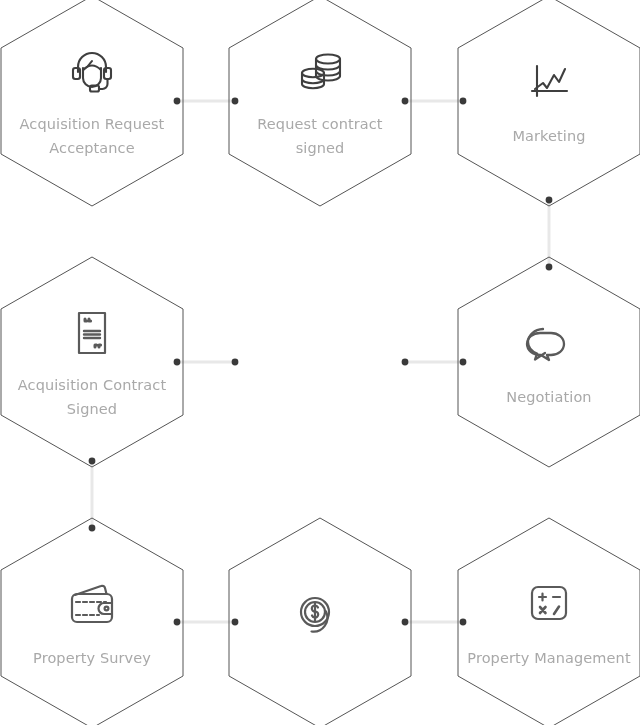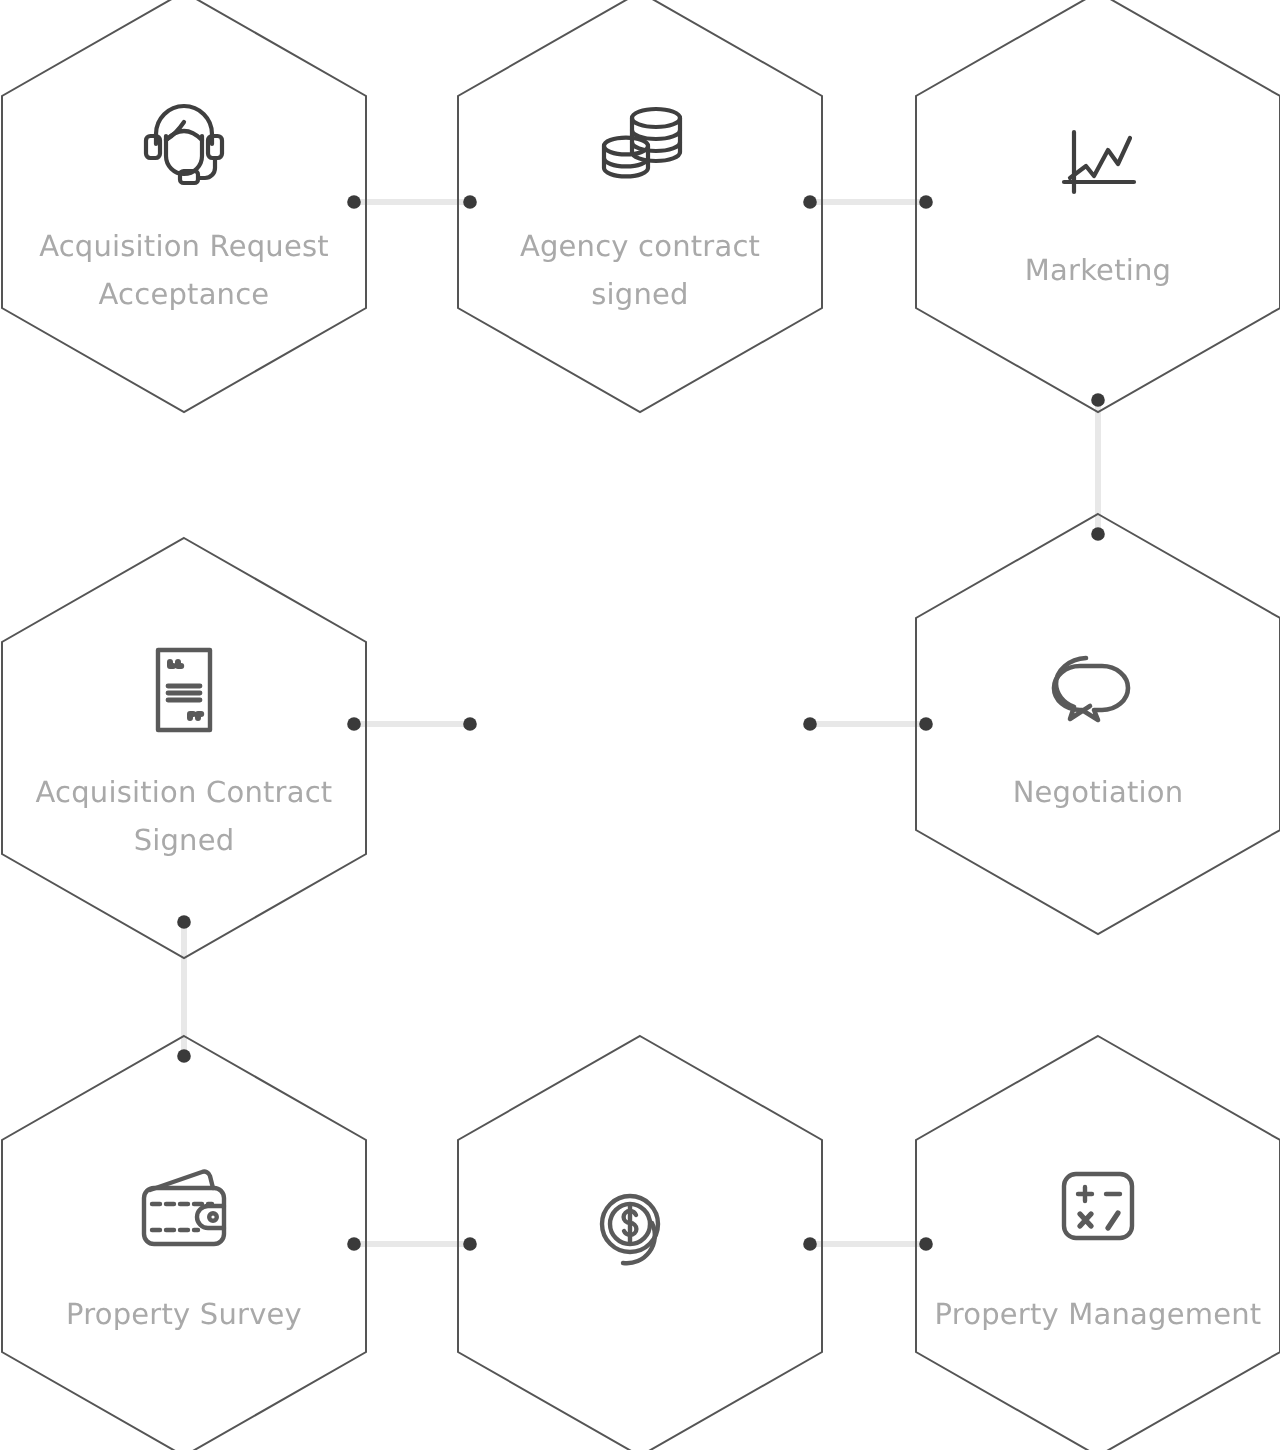--- a/index.html
+++ b/index.html
@@ -142,42 +142,42 @@
           <ellipse cx="34" cy="13" rx="12" ry="4.5"></ellipse>
           <path d="M22 13 v17 M46 13 v17"></path>
           <path d="M22 19 a12 4.5 0 0 0 24 0"></path>
           <path d="M22 25 a12 4.5 0 0 0 24 0"></path>
           <path d="M22 30 a12 4.5 0 0 0 24 0"></path>
           <ellipse cx="19" cy="27" rx="11" ry="4.2"></ellipse>
           <path d="M8 27 v11 a11 4.2 0 0 0 22 0 V27"></path>
           <path d="M8 33 a11 4.2 0 0 0 22 0"></path>
         </svg>
       </div>
-      <div class="cell-label">Agency contract
+      <div class="cell-label">Request contract
 signed</div>
     </div>
   </div>
 
   <div class="cell" style="left:457px; top:-5px;">
     <svg class="hexshape" viewBox="0 0 184 212">
       <polygon points="92,1 183,53 183,159 92,211 1,159 1,53" fill="none" stroke="#555555" stroke-width="1"></polygon>
     </svg>
     <div class="cell-inner">
       <div class="icon-wrap">
         <svg width="52" height="52" viewBox="0 0 52 52" fill="none" stroke="#3f3f3f" stroke-width="2.1" stroke-linecap="round" stroke-linejoin="round">
           <path d="M14 8 V38"></path>
           <path d="M9 33 H44"></path>
           <path d="M12 31 l8 -6 l4 5 l7 -13 l5 7 l6 -13"></path>
         </svg>
       </div>
       <div class="cell-label">Marketing</div>
     </div>
   </div>
 
-  <div class="cell" style="left:0px; top:268px;">
+  <div class="cell" style="left:0px; top:256px;">
     <svg class="hexshape" viewBox="0 0 184 212">
       <polygon points="92,1 183,53 183,159 92,211 1,159 1,53" fill="none" stroke="#555555" stroke-width="1"></polygon>
     </svg>
     <div class="cell-inner">
       <div class="icon-wrap">
         <svg width="52" height="52" viewBox="0 0 52 52" fill="none" stroke="#5a5a5a" stroke-width="2.2" stroke-linecap="round" stroke-linejoin="round">
           <rect x="13" y="6" width="26" height="40"></rect>
           <path d="M19 14 v-2 M19 14 h1.6 M23 14 v-2 M23 14 h1.6" stroke-width="3"></path>
           <path d="M18 24 H34 M18 27.5 H34 M18 31 H34" stroke-width="2.4"></path>
           <path d="M29 38 v2 M29 38 h1.6 M33 38 v2 M33 38 h1.6" stroke-width="3"></path>

